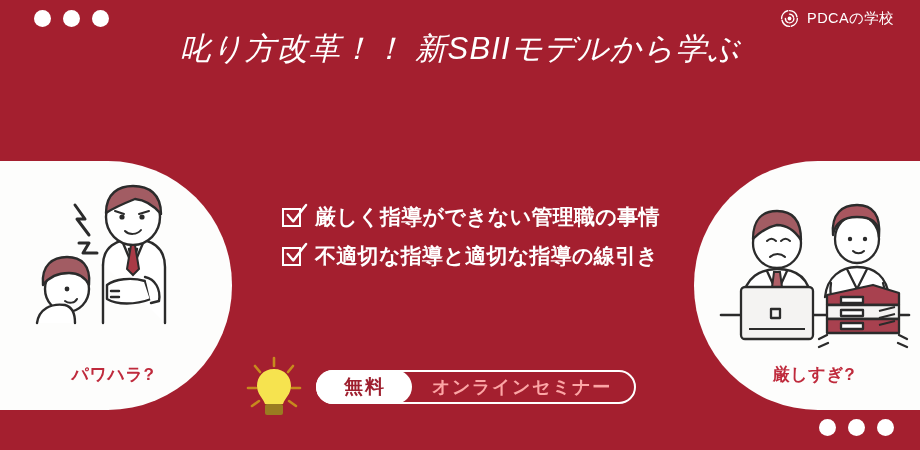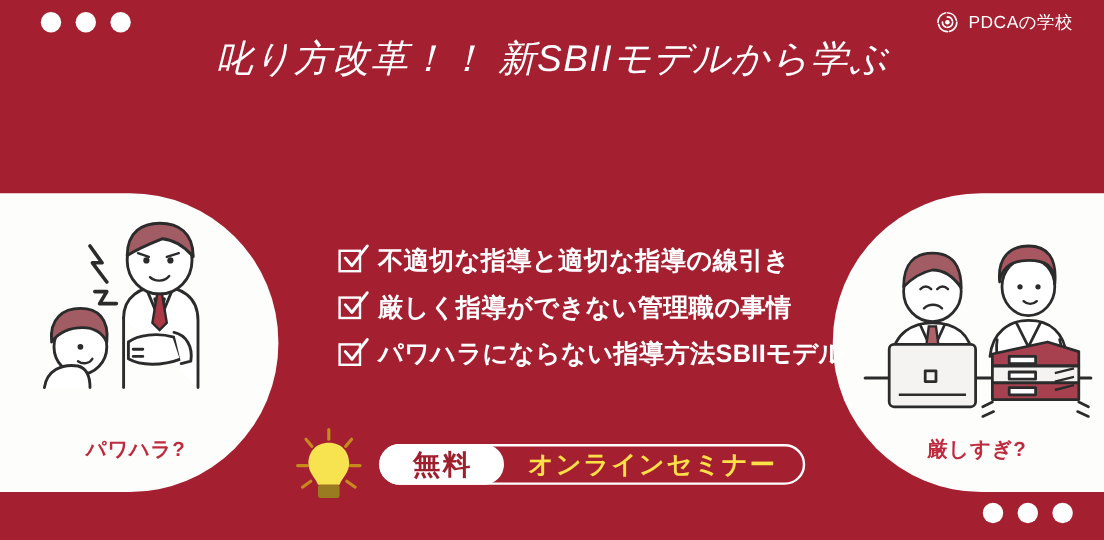--- a/index.html
+++ b/index.html
@@ -174,33 +174,33 @@
     align-items: center;
     height: 34px;
     border: 2px solid #ffffff;
     border-radius: 20px;
     padding: 0 22px 0 0;
     box-sizing: border-box;
   }
   .cta-badge {
     background: #ffffff;
     color: #9e1f2e;
-    font-size: 23px;
+    font-size: 19px;
     font-weight: 800;
     letter-spacing: 2px;
     height: 34px;
     margin: -2px 0 -2px -2px;
     padding: 0 26px 0 28px;
     border-radius: 20px;
     display: flex;
     align-items: center;
   }
   .cta-label {
-    color: #fde047;
-    font-size: 21px;
+    color: #fca5a5;
+    font-size: 18px;
     font-weight: 600;
     letter-spacing: 1.6px;
     padding-left: 20px;
     white-space: nowrap;
   }
 </style>
 </head>
 <body>
 
 <div class="banner">
@@ -338,37 +338,29 @@
     <div class="panel-caption">厳しすぎ?</div>
   </div>
 
   <div class="checklist">
     <div class="check-row">
       <span class="check-box">
         <svg viewBox="0 0 24 24">
             <path d="M3 12 L9 19 L23 1" fill="none" stroke="#ffffff" stroke-width="2.6" stroke-linecap="round" stroke-linejoin="round"></path>
           </svg>
       </span>
-      <span class="check-text">不適切な指導と適切な指導の線引き</span>
+      <span class="check-text">厳しく指導ができない管理職の事情</span>
     </div>
     <div class="check-row">
       <span class="check-box">
         <svg viewBox="0 0 24 24">
             <path d="M3 12 L9 19 L23 1" fill="none" stroke="#ffffff" stroke-width="2.6" stroke-linecap="round" stroke-linejoin="round"></path>
           </svg>
       </span>
-      <span class="check-text">厳しく指導ができない管理職の事情</span>
-    </div>
-    <div class="check-row">
-      <span class="check-box">
-        <svg viewBox="0 0 24 24">
-            <path d="M3 12 L9 19 L23 1" fill="none" stroke="#ffffff" stroke-width="2.6" stroke-linecap="round" stroke-linejoin="round"></path>
-          </svg>
-      </span>
-      <span class="check-text">パワハラにならない指導方法SBIIモデル</span>
+      <span class="check-text">不適切な指導と適切な指導の線引き</span>
     </div>
   </div>
 
   <div class="cta-wrap">
     <svg class="bulb" viewBox="0 0 56 62">
       <g stroke="#c78a1e" stroke-width="2.6" stroke-linecap="round">
         <path d="M28 2 L28 10"></path>
         <path d="M9 10 L14 16"></path>
         <path d="M47 10 L42 16"></path>
         <path d="M2 32 L10 32"></path>

